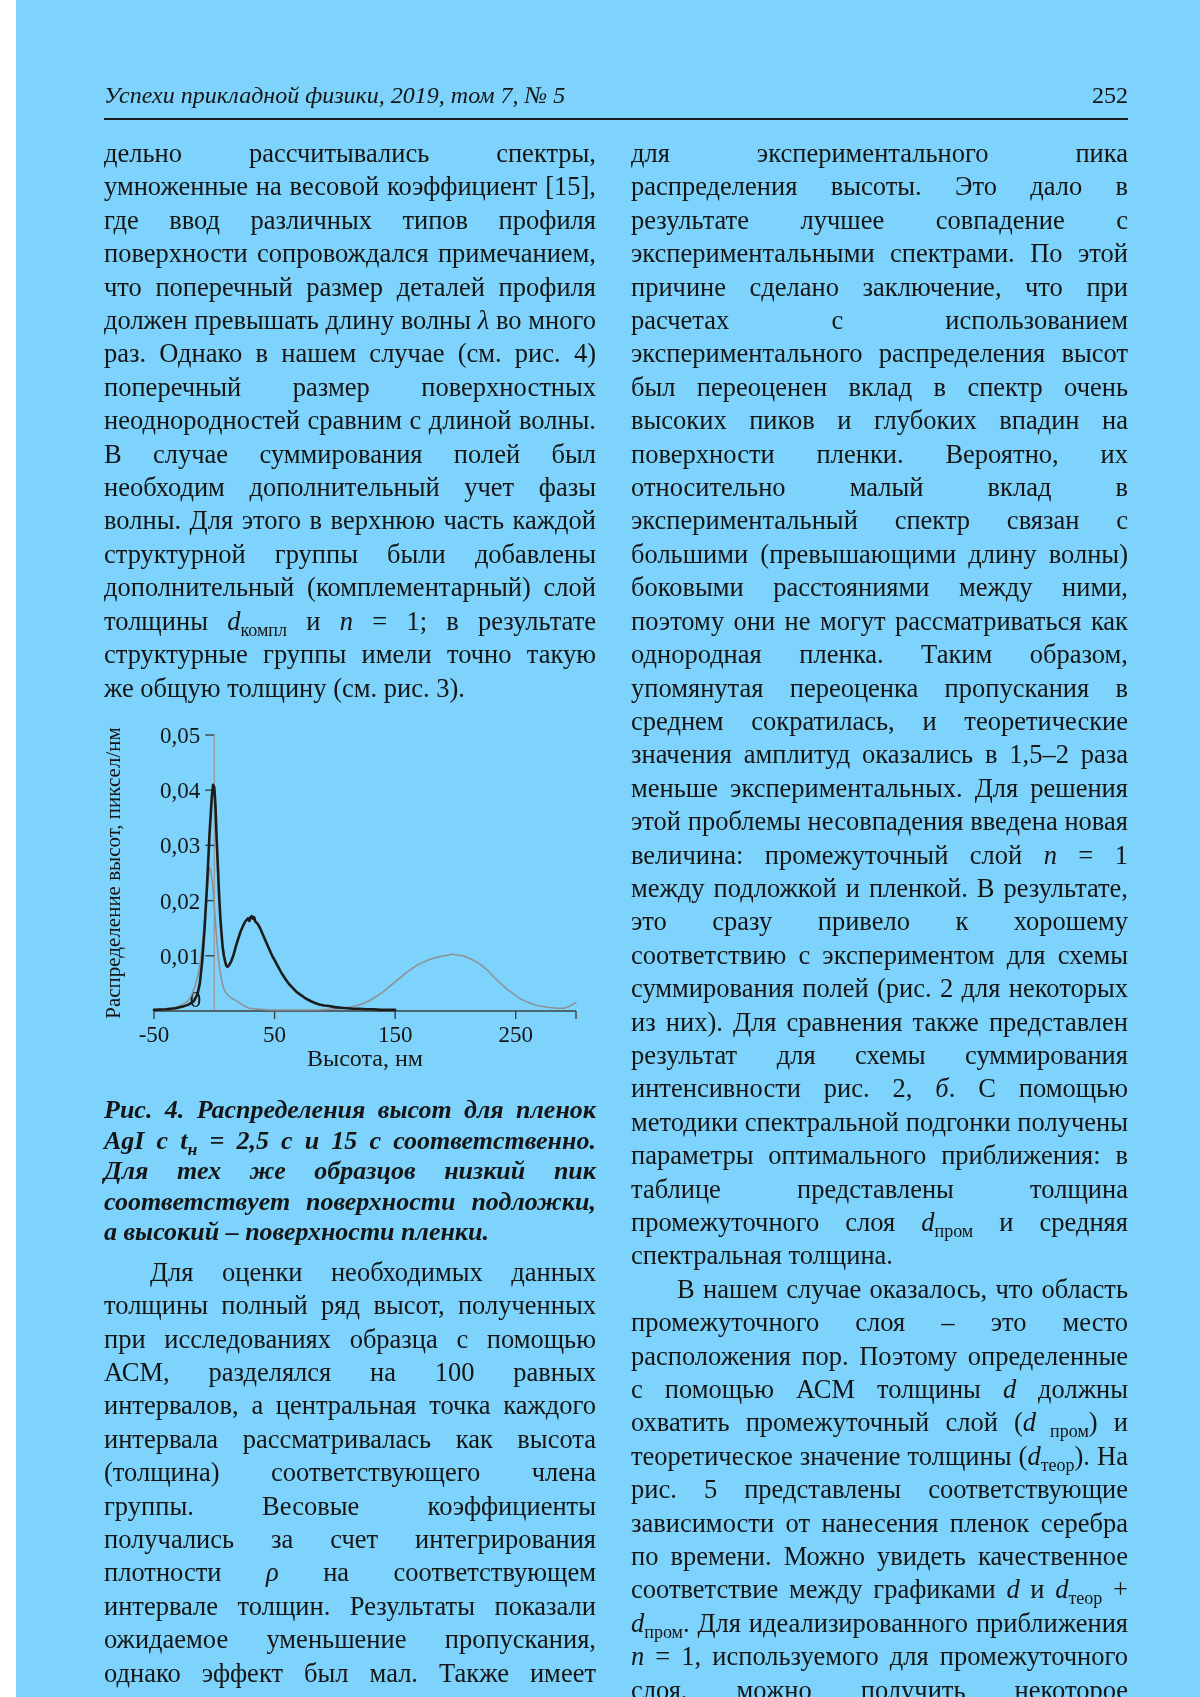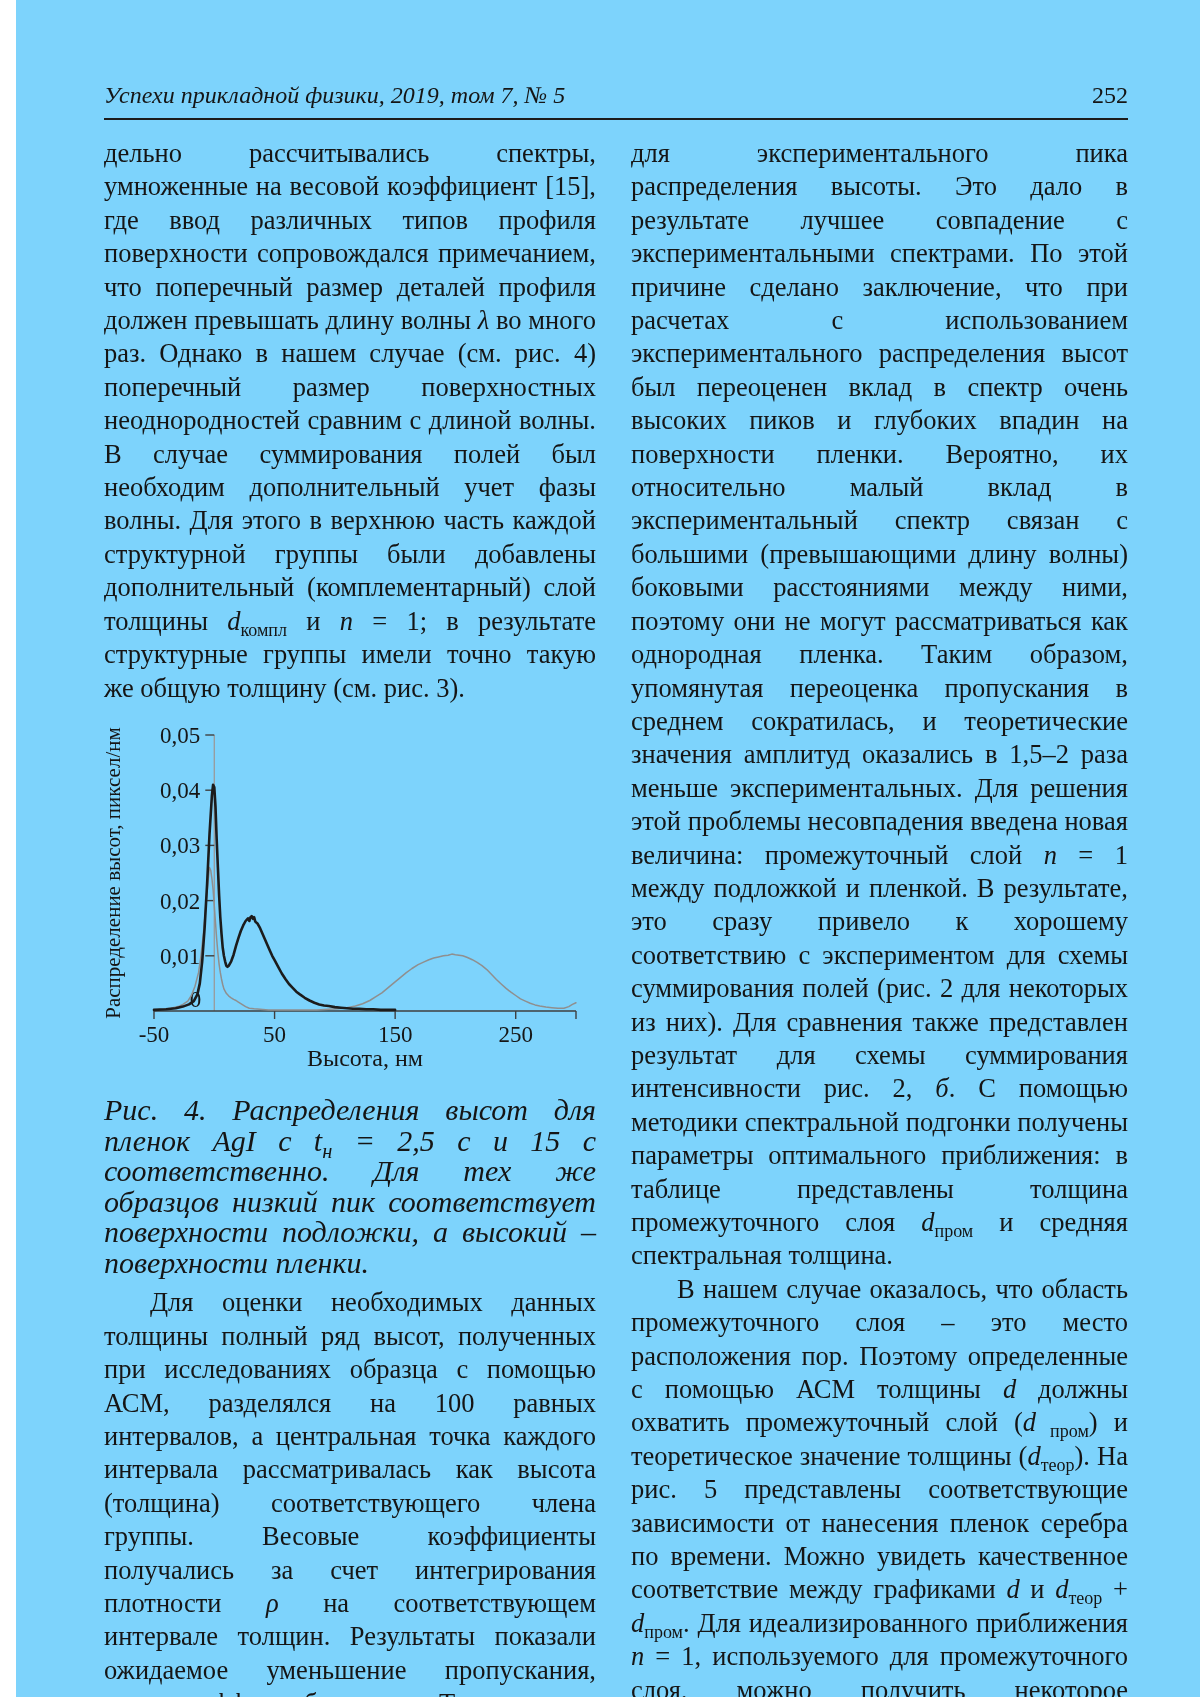--- a/index.html
+++ b/index.html
@@ -20,22 +20,22 @@
   .cols{display:flex;gap:35px;}
   .col{width:492px;text-align:justify;font-size:26.5px;line-height:33.4px;}
   .col.right{width:497px;}
   p.body-p{margin:0;padding:0;}
   p.indent{text-indent:46px;}
   .i{font-style:italic;}
   sub{font-size:68%;line-height:0;}
   figure.fig{margin:16px 0 2px 0;}
   .chart-host{width:486px;}
   .caption{
-    font-weight:normal;font-style:italic;
-    font-size:30px;line-height:30.5px;
+    font-weight:bold;font-style:italic;
+    font-size:26px;line-height:30.5px;
     text-align:justify;margin-top:14px;margin-bottom:8px;
   }
 </style>
 </head>
 <body>
 
 <div class="page">
   <div class="hdr">
     <span class="jt">Успехи прикладной физики, 2019, том 7, № 5</span>
     <span class="pn">252</span>

